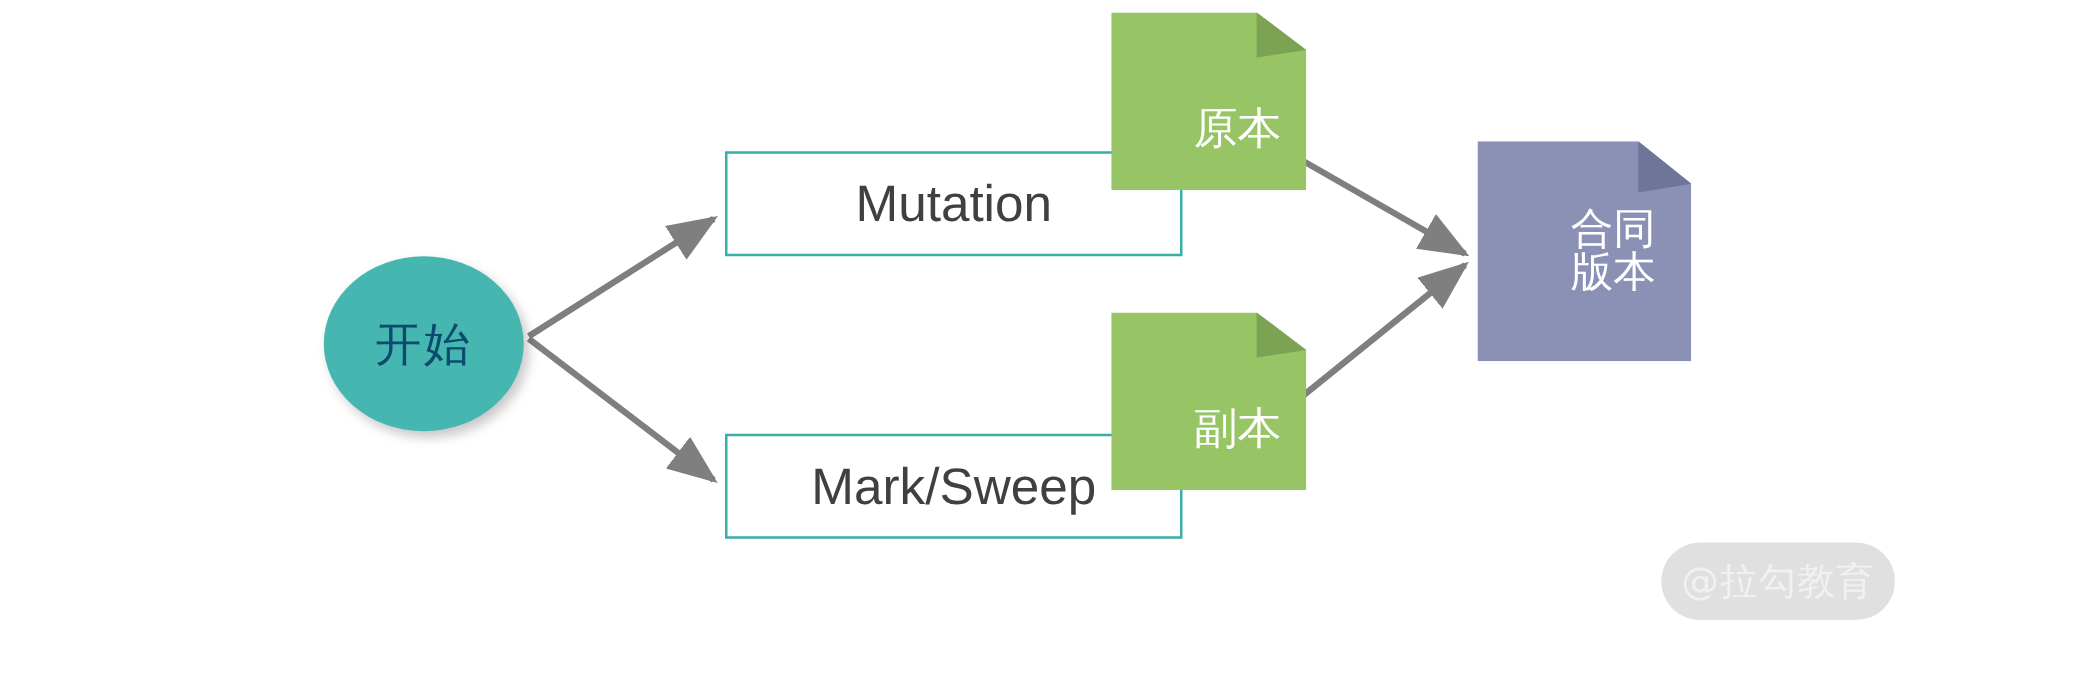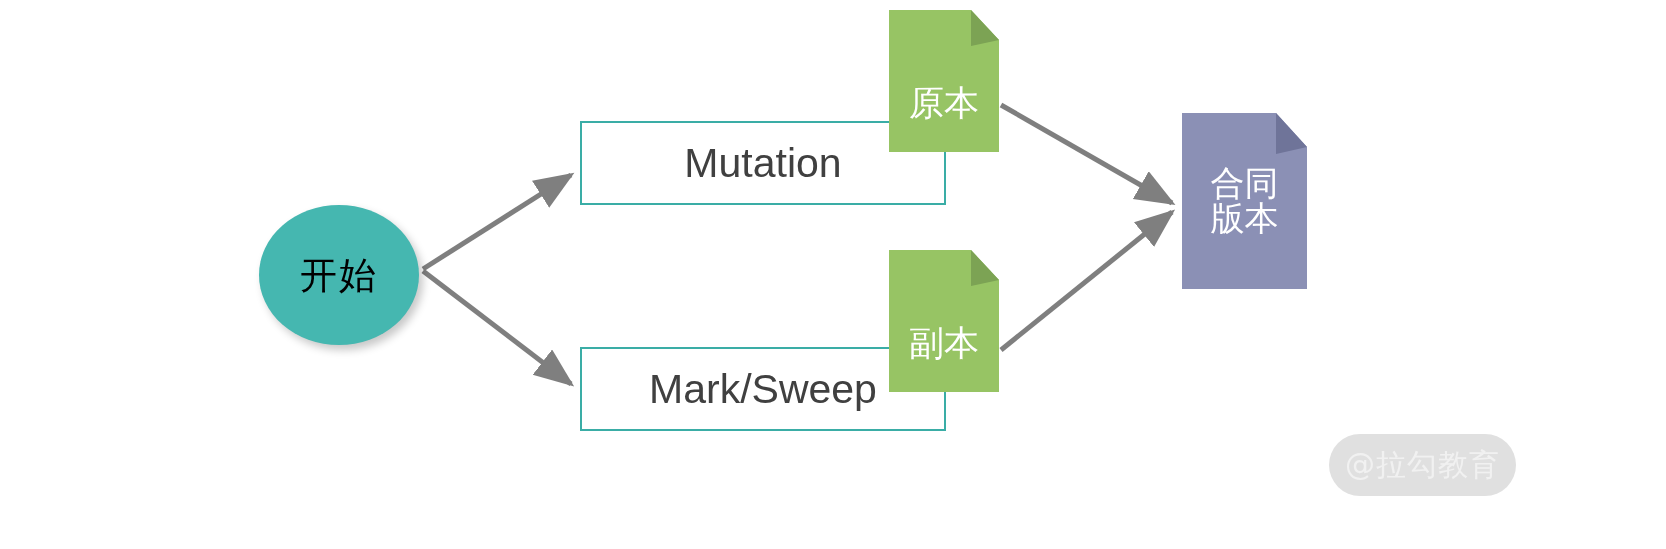--- a/index.html
+++ b/index.html
@@ -30,21 +30,21 @@
     width: 160px;
     height: 140px;
     border-radius: 50%;
     background: #45b7b0;
     box-shadow: 4px 5px 9px rgba(0,0,0,0.22);
     display: flex;
     align-items: center;
     justify-content: center;
   }
   .start-label {
-    color: #000000;
+    color: #0c4a6e;
     font-size: 37px;
     letter-spacing: 2px;
     line-height: 1;
     font-family: "DejaVu Sans", "Liberation Sans", sans-serif;
   }
 
   
   .proc-box {
     position: absolute;
     background: #ffffff;
@@ -63,20 +63,21 @@
     white-space: nowrap;
     font-family: "Liberation Sans", "DejaVu Sans", sans-serif;
   }
 
   
   .doc {
     position: absolute;
     display: flex;
     align-items: center;
     justify-content: center;
+    padding-left: 46px;
   }
   .doc-body {
     position: absolute;
     left: 0; top: 0;
     width: 100%;
     height: 100%;
   }
   .doc-text {
     position: relative;
     color: #ffffff;

